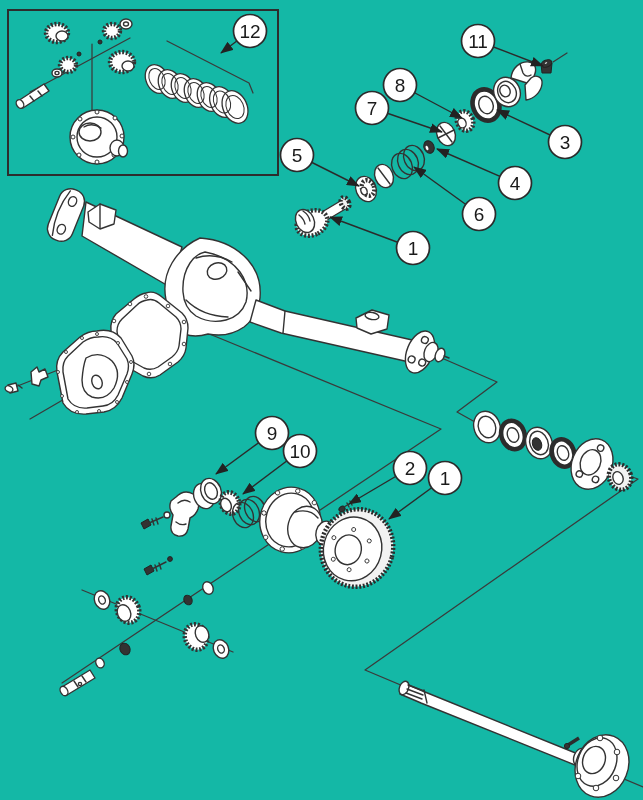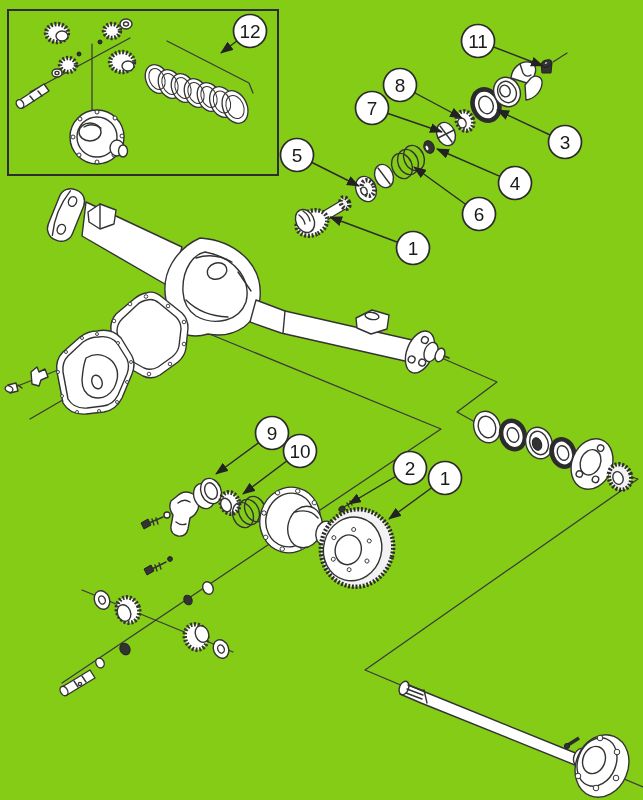--- a/index.html
+++ b/index.html
@@ -1,16 +1,16 @@
 <!DOCTYPE html>
 <html><head>
 <meta charset="utf-8">
 <style>
   html,body{margin:0;padding:0;background:#fff;}
-  .stage{position:relative;width:643px;height:800px;background:#84cc16;overflow:hidden;
+  .stage{position:relative;width:643px;height:800px;background:#14b8a6;overflow:hidden;
          font-family:"Liberation Sans",sans-serif;}
   svg{display:block;}
   
   .ln{fill:none;stroke:#3a3a3a;stroke-width:1.25;stroke-linecap:round;stroke-linejoin:round;}
   .p {fill:none;stroke:#333;stroke-width:1.4;stroke-linecap:round;stroke-linejoin:round;}
   .pw{fill:#fff;stroke:#333;stroke-width:1.4;stroke-linejoin:round;}
   .pd{fill:#333;stroke:#222;stroke-width:1;}
   
   .t {fill:#fff;stroke:#333;stroke-width:4.4;stroke-dasharray:2 1.7;}
   .td{fill:#f2f2f2;stroke:#2c2c2c;stroke-width:4.4;stroke-dasharray:2 1.7;}

